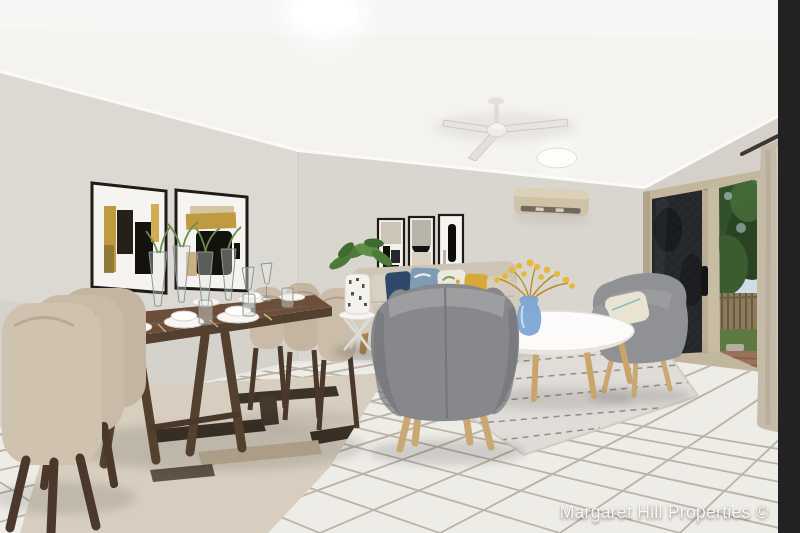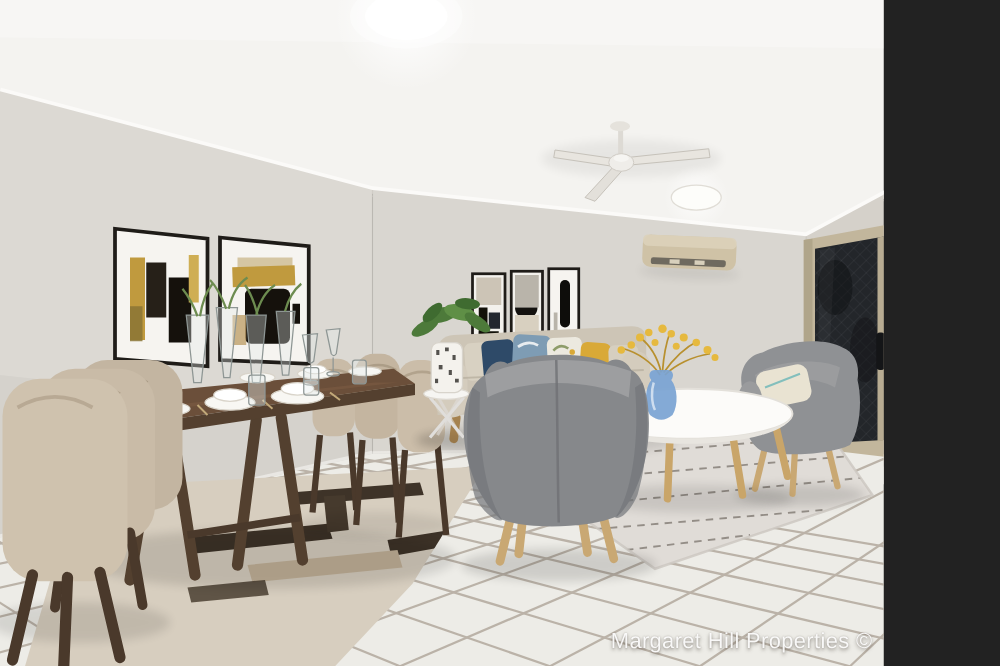--- a/index.html
+++ b/index.html
@@ -1,17 +1,17 @@
 <!DOCTYPE html>
 <html><head>
 <meta charset="utf-8">
 <style>
   html,body{margin:0;padding:0;background:#222;}
   .stage{
-    position:relative;width:707px;height:533px;overflow:hidden;
+    position:relative;width:778px;height:533px;overflow:hidden;
     font-family:"Liberation Sans", sans-serif;
   }
   .stage svg{display:block;}
   .watermark{
     position:absolute;right:9px;bottom:10px;
     font-size:17.5px;letter-spacing:.3px;
     color:rgba(255,255,255,.93);
     text-shadow:0 2px 3px rgba(70,62,52,.55), 0 0 1px rgba(90,80,70,.4);
     pointer-events:none;
   }

